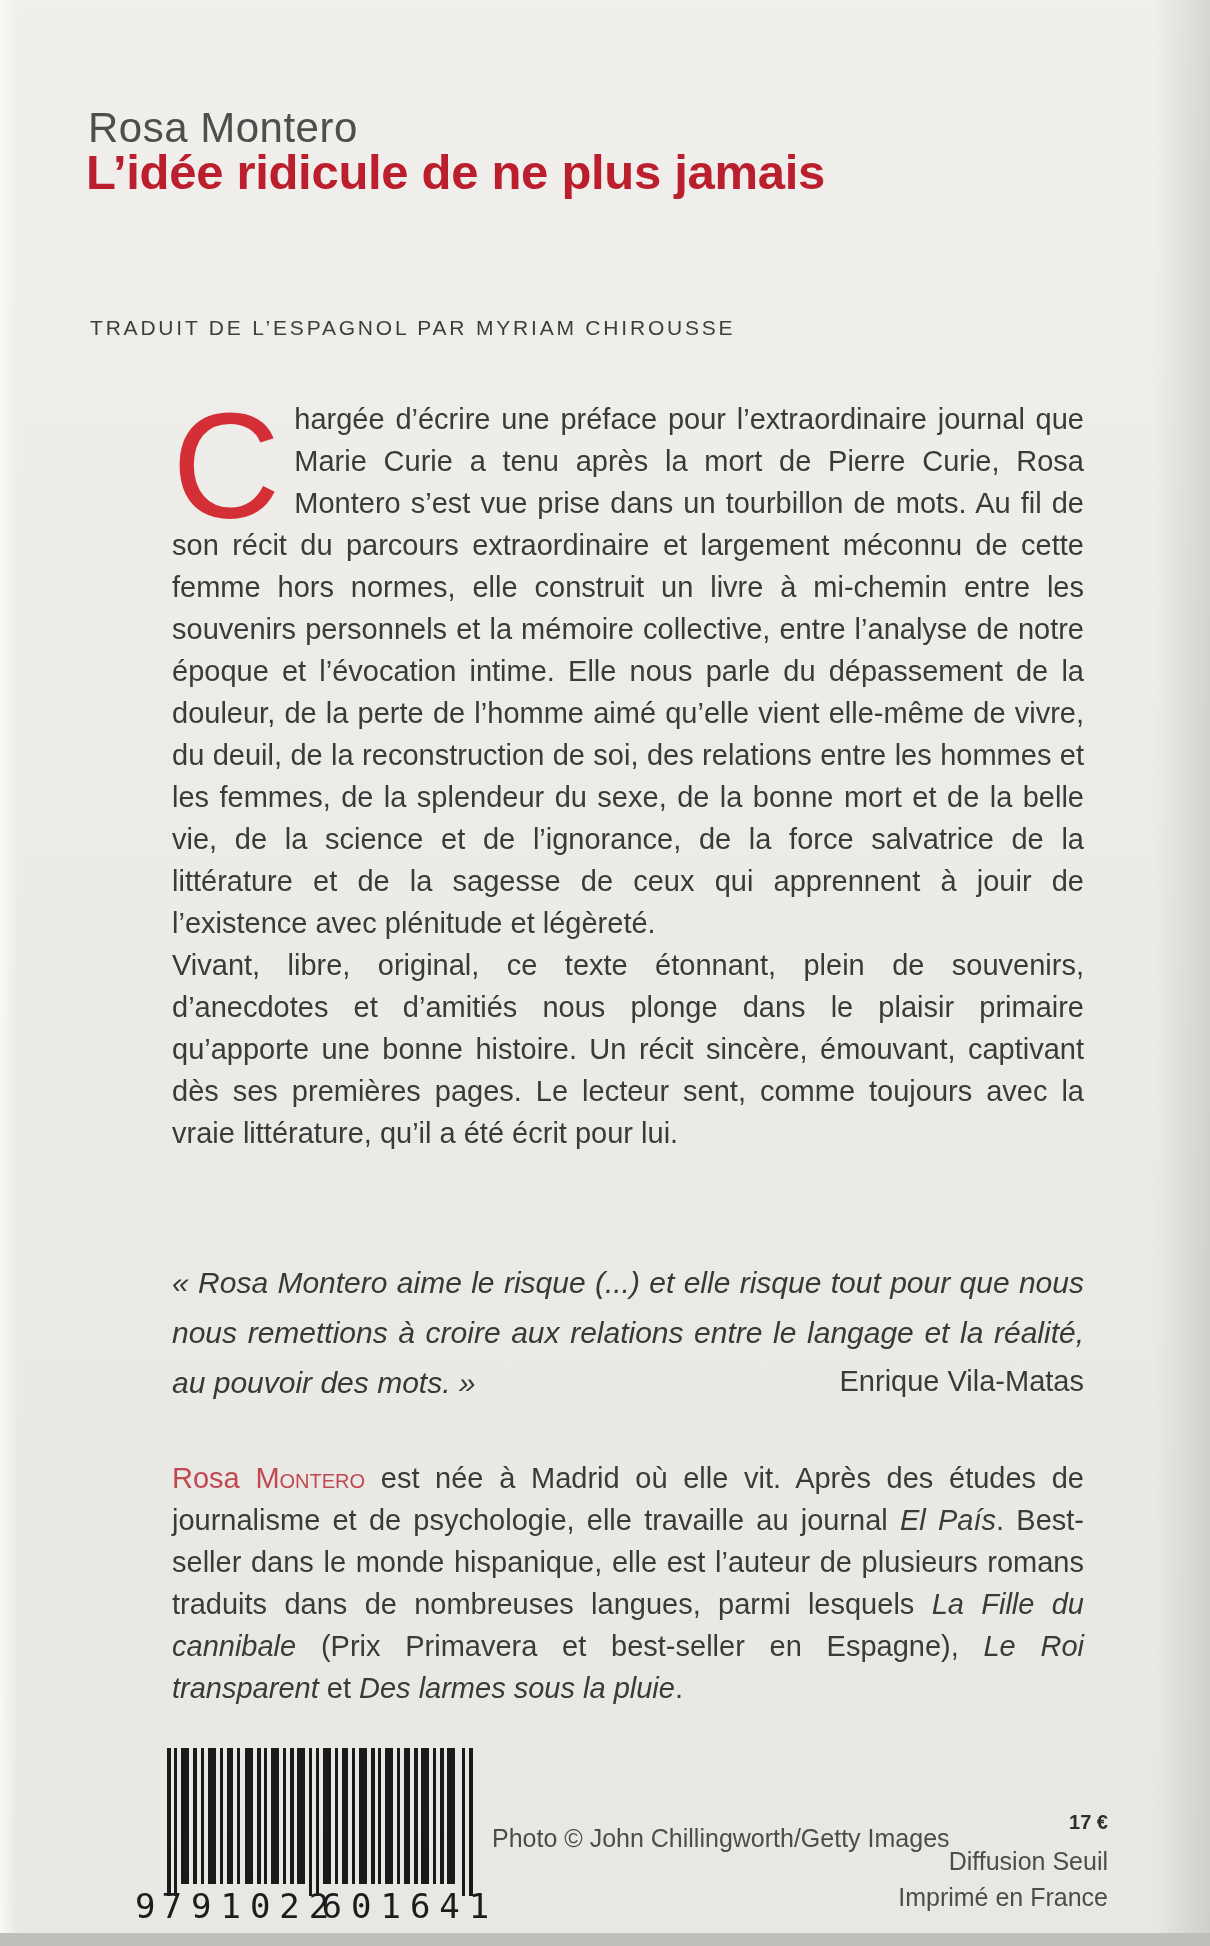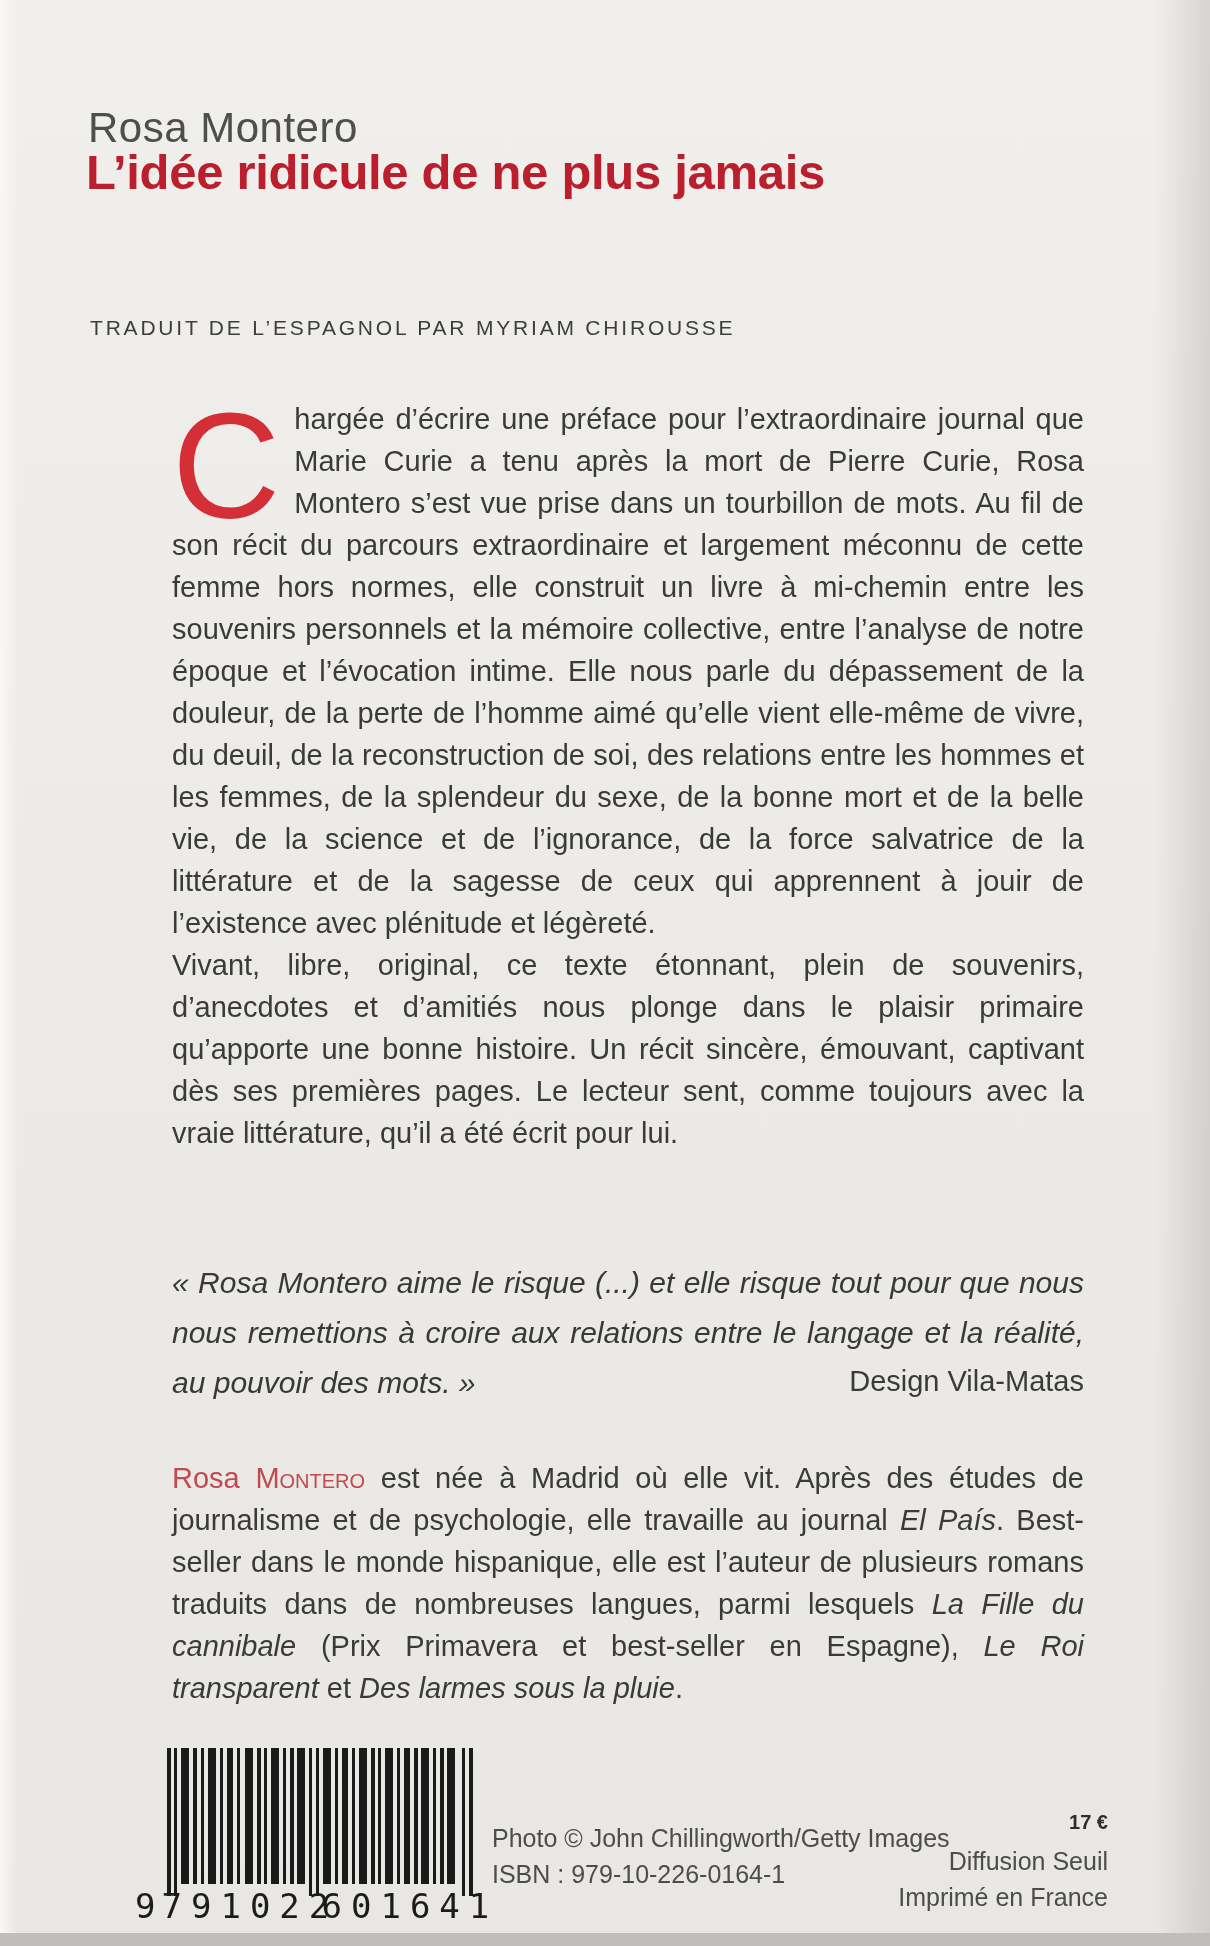--- a/index.html
+++ b/index.html
@@ -67,21 +67,21 @@
 
   <div class="translator">TRADUIT DE L’ESPAGNOL PAR MYRIAM CHIROUSSE</div>
 
   <div class="synopsis">
     <p><span class="dropcap">C</span><span>hargée d’écrire une préface pour l’extraordinaire journal que Marie Curie a tenu après la mort de Pierre Curie, Rosa Montero s’est vue prise dans un tourbillon de mots. Au fil de son récit du parcours extraordinaire et largement méconnu de cette femme hors normes, elle construit un livre à mi-chemin entre les souvenirs personnels et la mémoire collective, entre l’analyse de notre époque et l’évocation intime. Elle nous parle du dépassement de la douleur, de la perte de l’homme aimé qu’elle vient elle-même de vivre, du deuil, de la reconstruction de soi, des relations entre les hommes et les femmes, de la splendeur du sexe, de la bonne mort et de la belle vie, de la science et de l’ignorance, de la force salvatrice de la littérature et de la sagesse de ceux qui apprennent à jouir de l’existence avec plénitude et légèreté.</span></p>
     <p>Vivant, libre, original, ce texte étonnant, plein de souvenirs, d’anecdotes et d’amitiés nous plonge dans le plaisir primaire qu’apporte une bonne histoire. Un récit sincère, émouvant, captivant dès ses premières pages. Le lecteur sent, comme toujours avec la vraie littérature, qu’il a été écrit pour lui.</p>
   </div>
 
   <div class="quote">
     <span class="quote-text">« Rosa Montero aime le risque (...) et elle risque tout pour que nous nous remettions à croire aux relations entre le langage et la réalité, au pouvoir des mots. »</span>
-    <span class="quote-attrib">Design Vila-Matas</span>
+    <span class="quote-attrib">Enrique Vila-Matas</span>
   </div>
 
   <p class="bio"><span class="bio-name"><span class="bio-first">Rosa</span> <span class="bio-last">Montero</span></span><span> est née à Madrid où elle vit. Après des études de journalisme et de psychologie, elle travaille au journal </span><i>El País</i><span>. Best-seller dans le monde hispanique, elle est l’auteur de plusieurs romans traduits dans de nombreuses langues, parmi lesquels </span><i>La Fille du cannibale</i><span> (Prix Primavera et best-seller en Espagne), </span><i>Le Roi transparent</i><span> et </span><i>Des larmes sous la pluie</i><span>.</span></p>
 
   <div class="barcode">
     <svg width="312" height="150" viewBox="0 0 312 150" fill="#1a1a1a">
       <rect x="0" y="0" width="4" height="148"></rect>
         <rect x="7" y="0" width="3" height="148"></rect>
       <rect x="14" y="0" width="8" height="136"></rect>
         <rect x="26" y="0" width="4" height="136"></rect>
@@ -119,21 +119,20 @@
     </svg>
     <div class="barcode-digits">
       <span class="bd-lead">9</span>
       <span class="bd-g1">791022</span>
       <span class="bd-g2">601641</span>
     </div>
   </div>
 
   <div class="credits">
     <div>Photo © John Chillingworth/Getty Images</div>
-    <div>ISBN : 979-10-226-0164-1</div>
   </div>
 
   <div class="pub">
     <div class="price">17 €</div>
     <div>Diffusion Seuil</div>
     <div>Imprimé en France</div>
   </div>
 
   <div class="edge-bottom"></div>
 </div>

